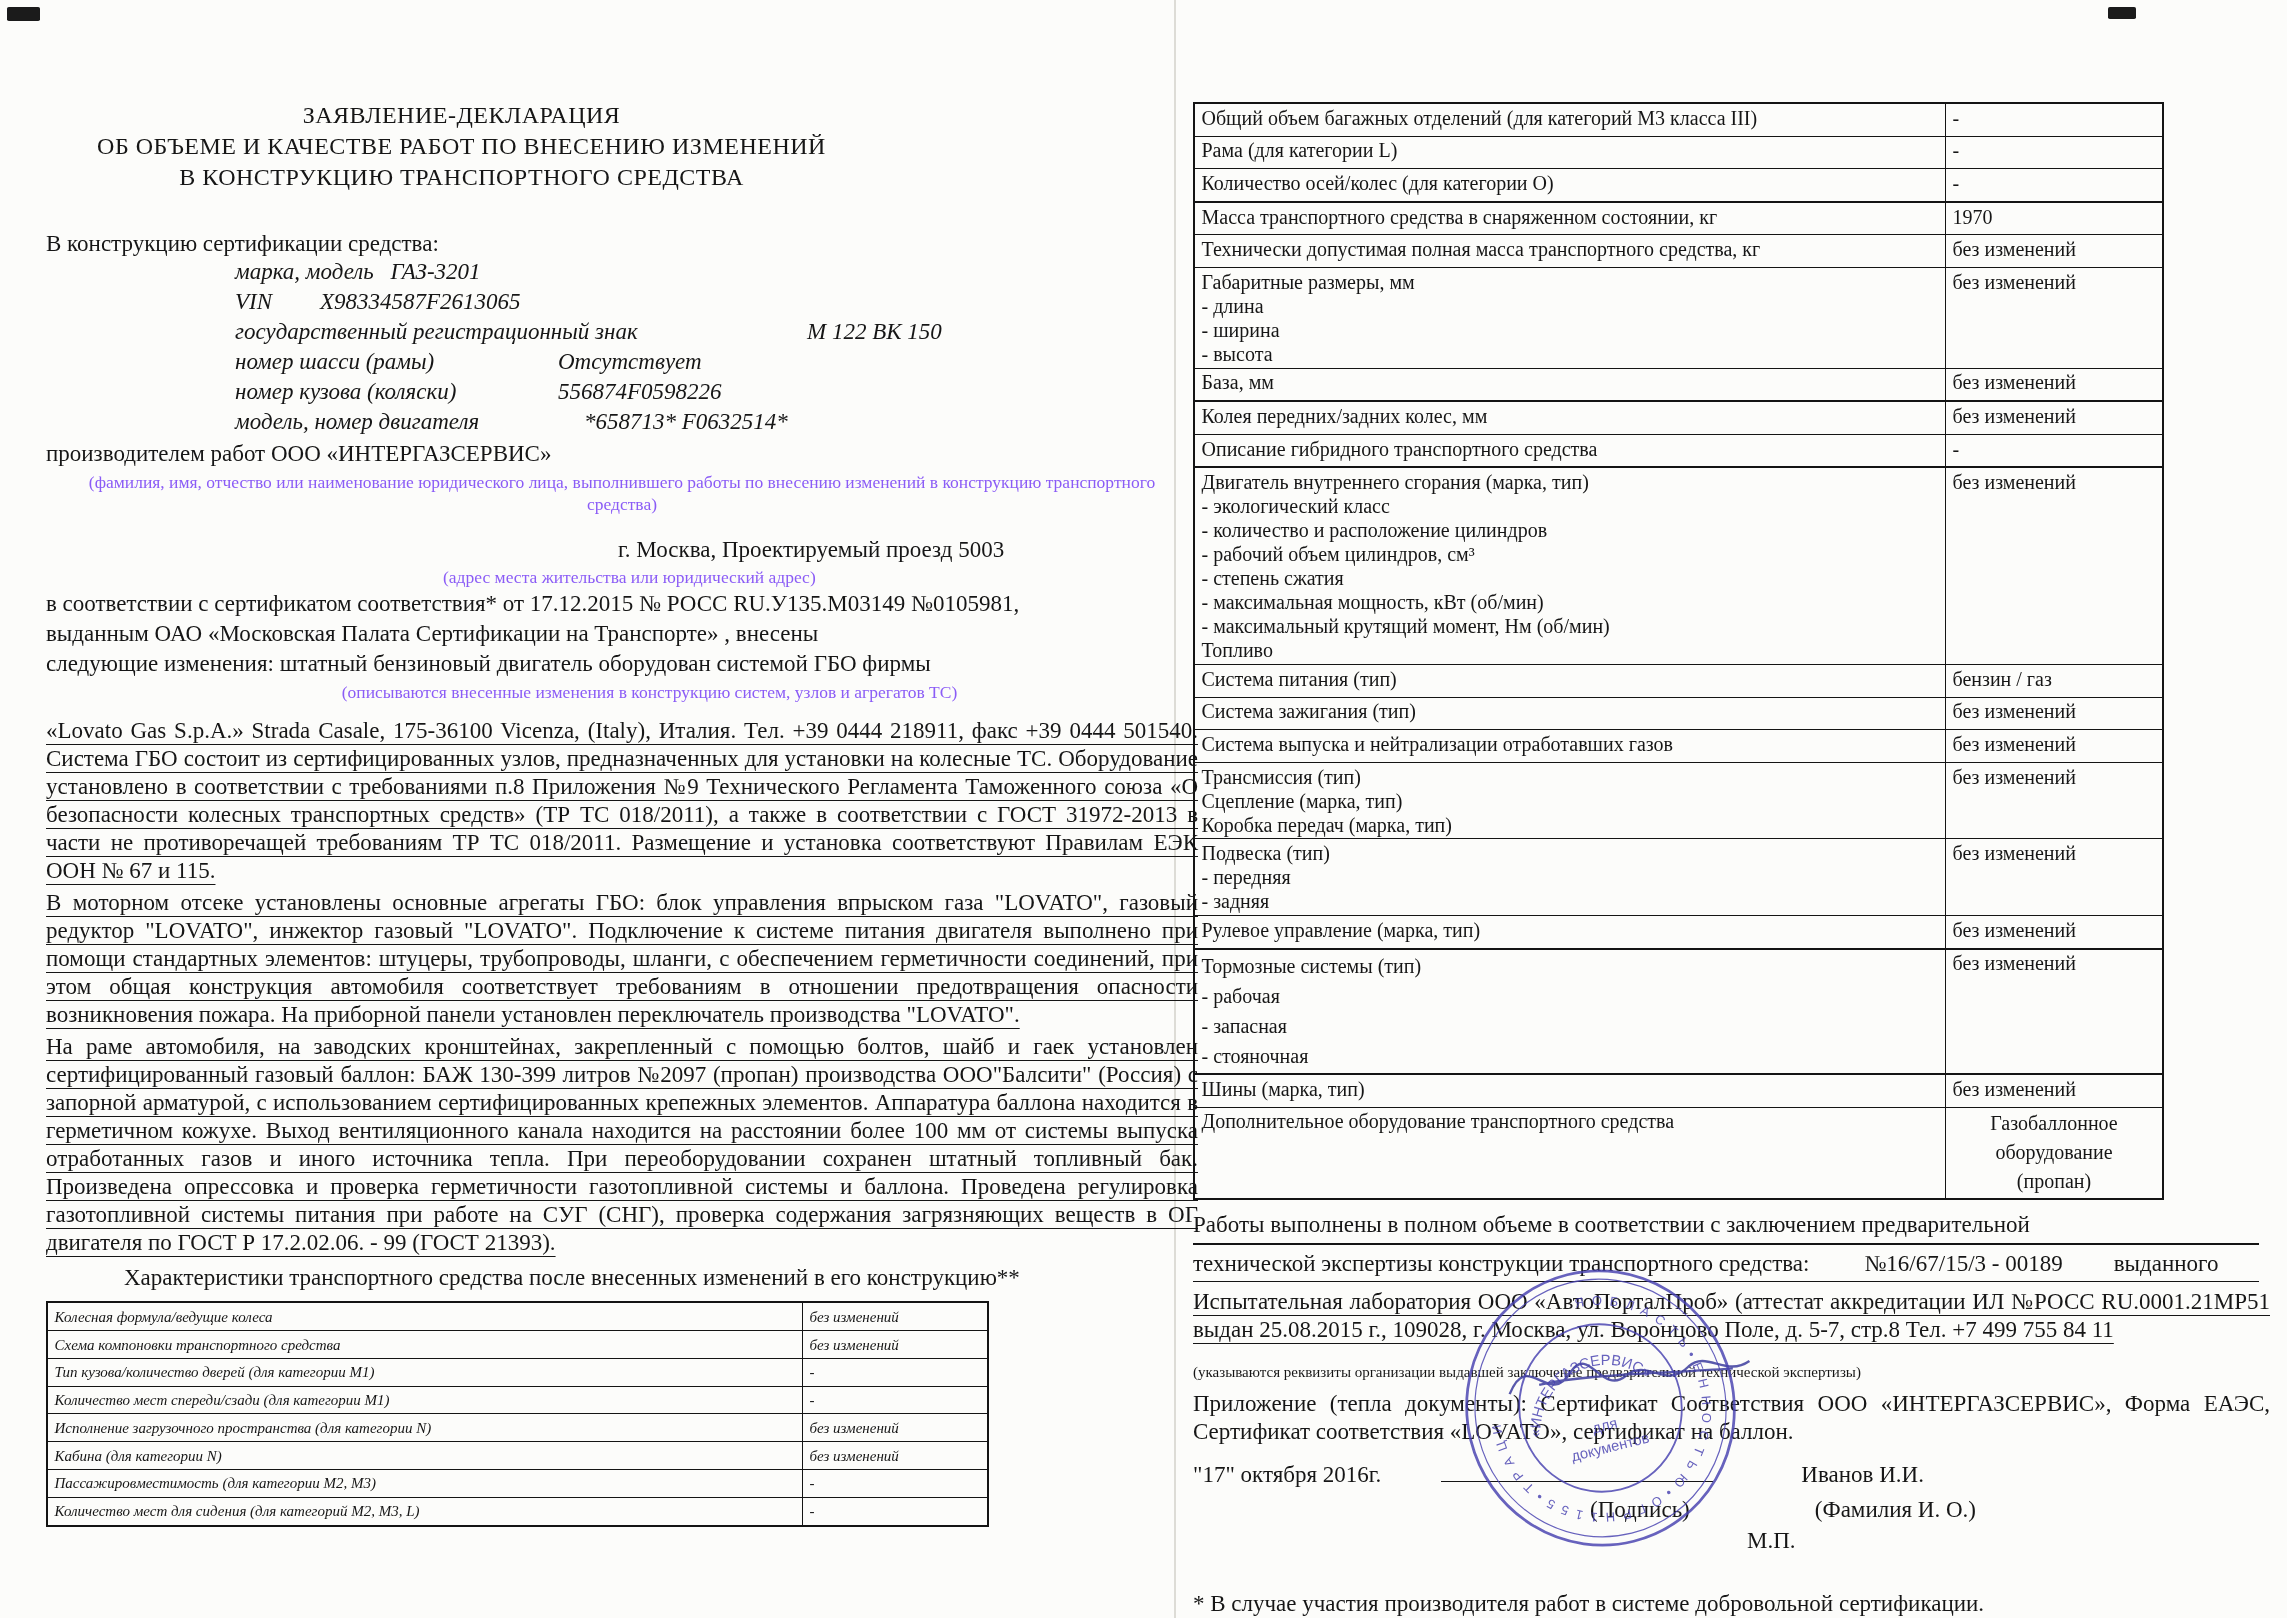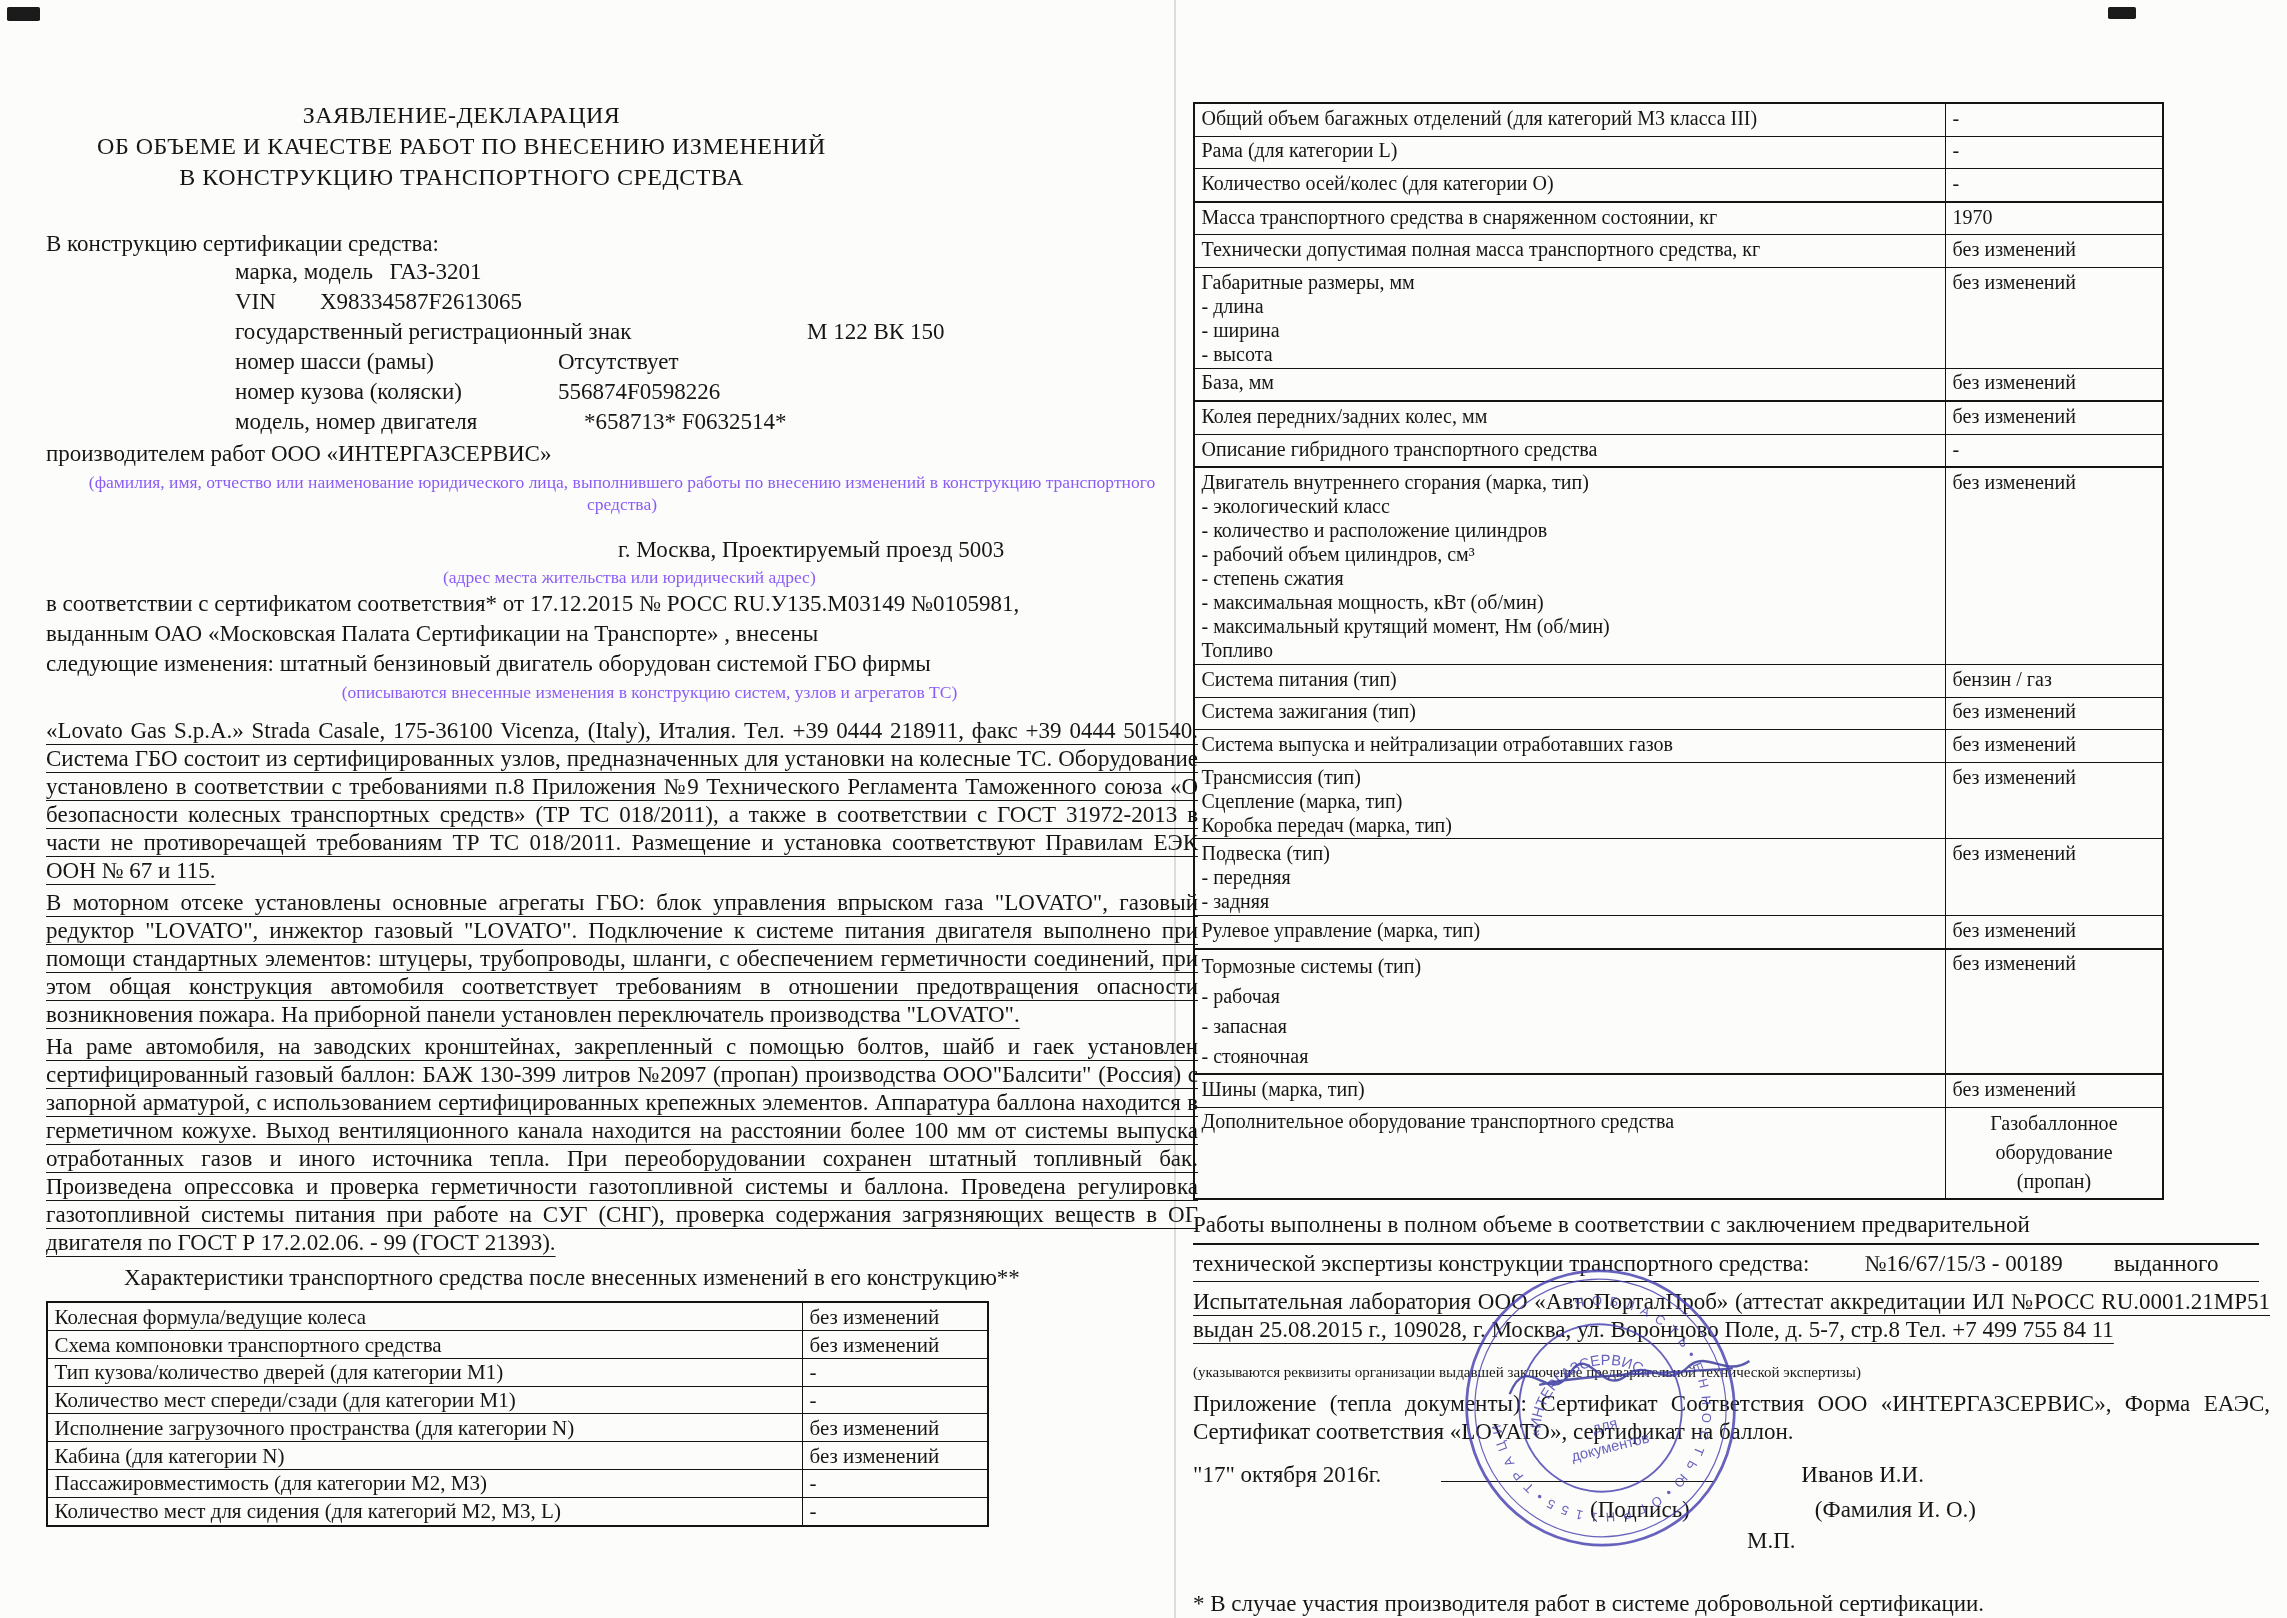--- a/index.html
+++ b/index.html
@@ -11,38 +11,38 @@
   }
   .scan-mark{position:absolute;background:#1b1b1b;border-radius:1.8px;}
   #mark-tl{left:7.4px;top:6.5px;width:33px;height:14px;}
   #mark-tr{left:2108px;top:6.5px;width:28px;height:12px;}
   #page-divider{position:absolute;left:1174px;top:0;width:1.8px;height:1619px;background:#dddcd6;}
 
   
   .page-left{position:absolute;left:46px;top:100px;width:1152px;}
   .title-block{width:831px;text-align:center;font-size:24px;line-height:31px;letter-spacing:0.5px;}
   .intro-line{margin-top:37px;}
-  .kv-block{padding-left:189px;}
+  .kv-block{padding-left:189px;font-style:italic;}
   .kv{height:30px;}
   .kv-label{display:inline-block;}
   .kv-w1{min-width:85px;}
   .kv-w2{min-width:572px;}
   .kv-w3{min-width:323px;}
   .kv-w4{min-width:349px;}
   .kv-m .kv-value{margin-left:16.6px;}
   .uv{text-underline-offset:5.5px;text-decoration-thickness:1.4px;}
   .small-note{font-size:17.5px;line-height:22px;text-align:center;color:#8b5cf6;margin-top:2.8px;}
   .addr-line{padding-left:572px;margin-top:21px;}
   .flow-line{margin-top:1.8px;}
   .u-para{text-decoration:underline;text-underline-offset:5.5px;text-decoration-thickness:1.4px;text-align:justify;margin-top:3.7px;}
   .no-change-line{margin-top:5.5px;}
   .tbl-caption{margin-top:7.4px;padding-left:78px;}
   table{border-collapse:collapse;margin-top:9.2px;}
   .char-table{width:943px;}
-  .char-table td{border:1.8px solid #141414;font-size:21px;line-height:24px;padding:0.9px 6.5px;height:25px;}
+  .char-table td{border:1.8px solid #141414;font-size:15px;line-height:24px;padding:0.9px 6.5px;height:25px;font-style:italic;}
   .char-table{border:2.8px solid #141414;}
   .char-table .c2{width:171px;}
 
   
   .page-right{position:absolute;left:1193px;top:102px;width:1077px;}
   .rt{width:971px;border:2.8px solid #141414;margin-top:0;}
   .rt td{border:1.8px solid #141414;font-size:20px;line-height:24px;padding:1.8px 6.5px;height:28px;vertical-align:top;white-space:pre-line;}
   .rt .c2{width:203px;}
   .rt tr.tb td{border-top:2.8px solid #141414;}
   .rt td.tall{line-height:30px;}

